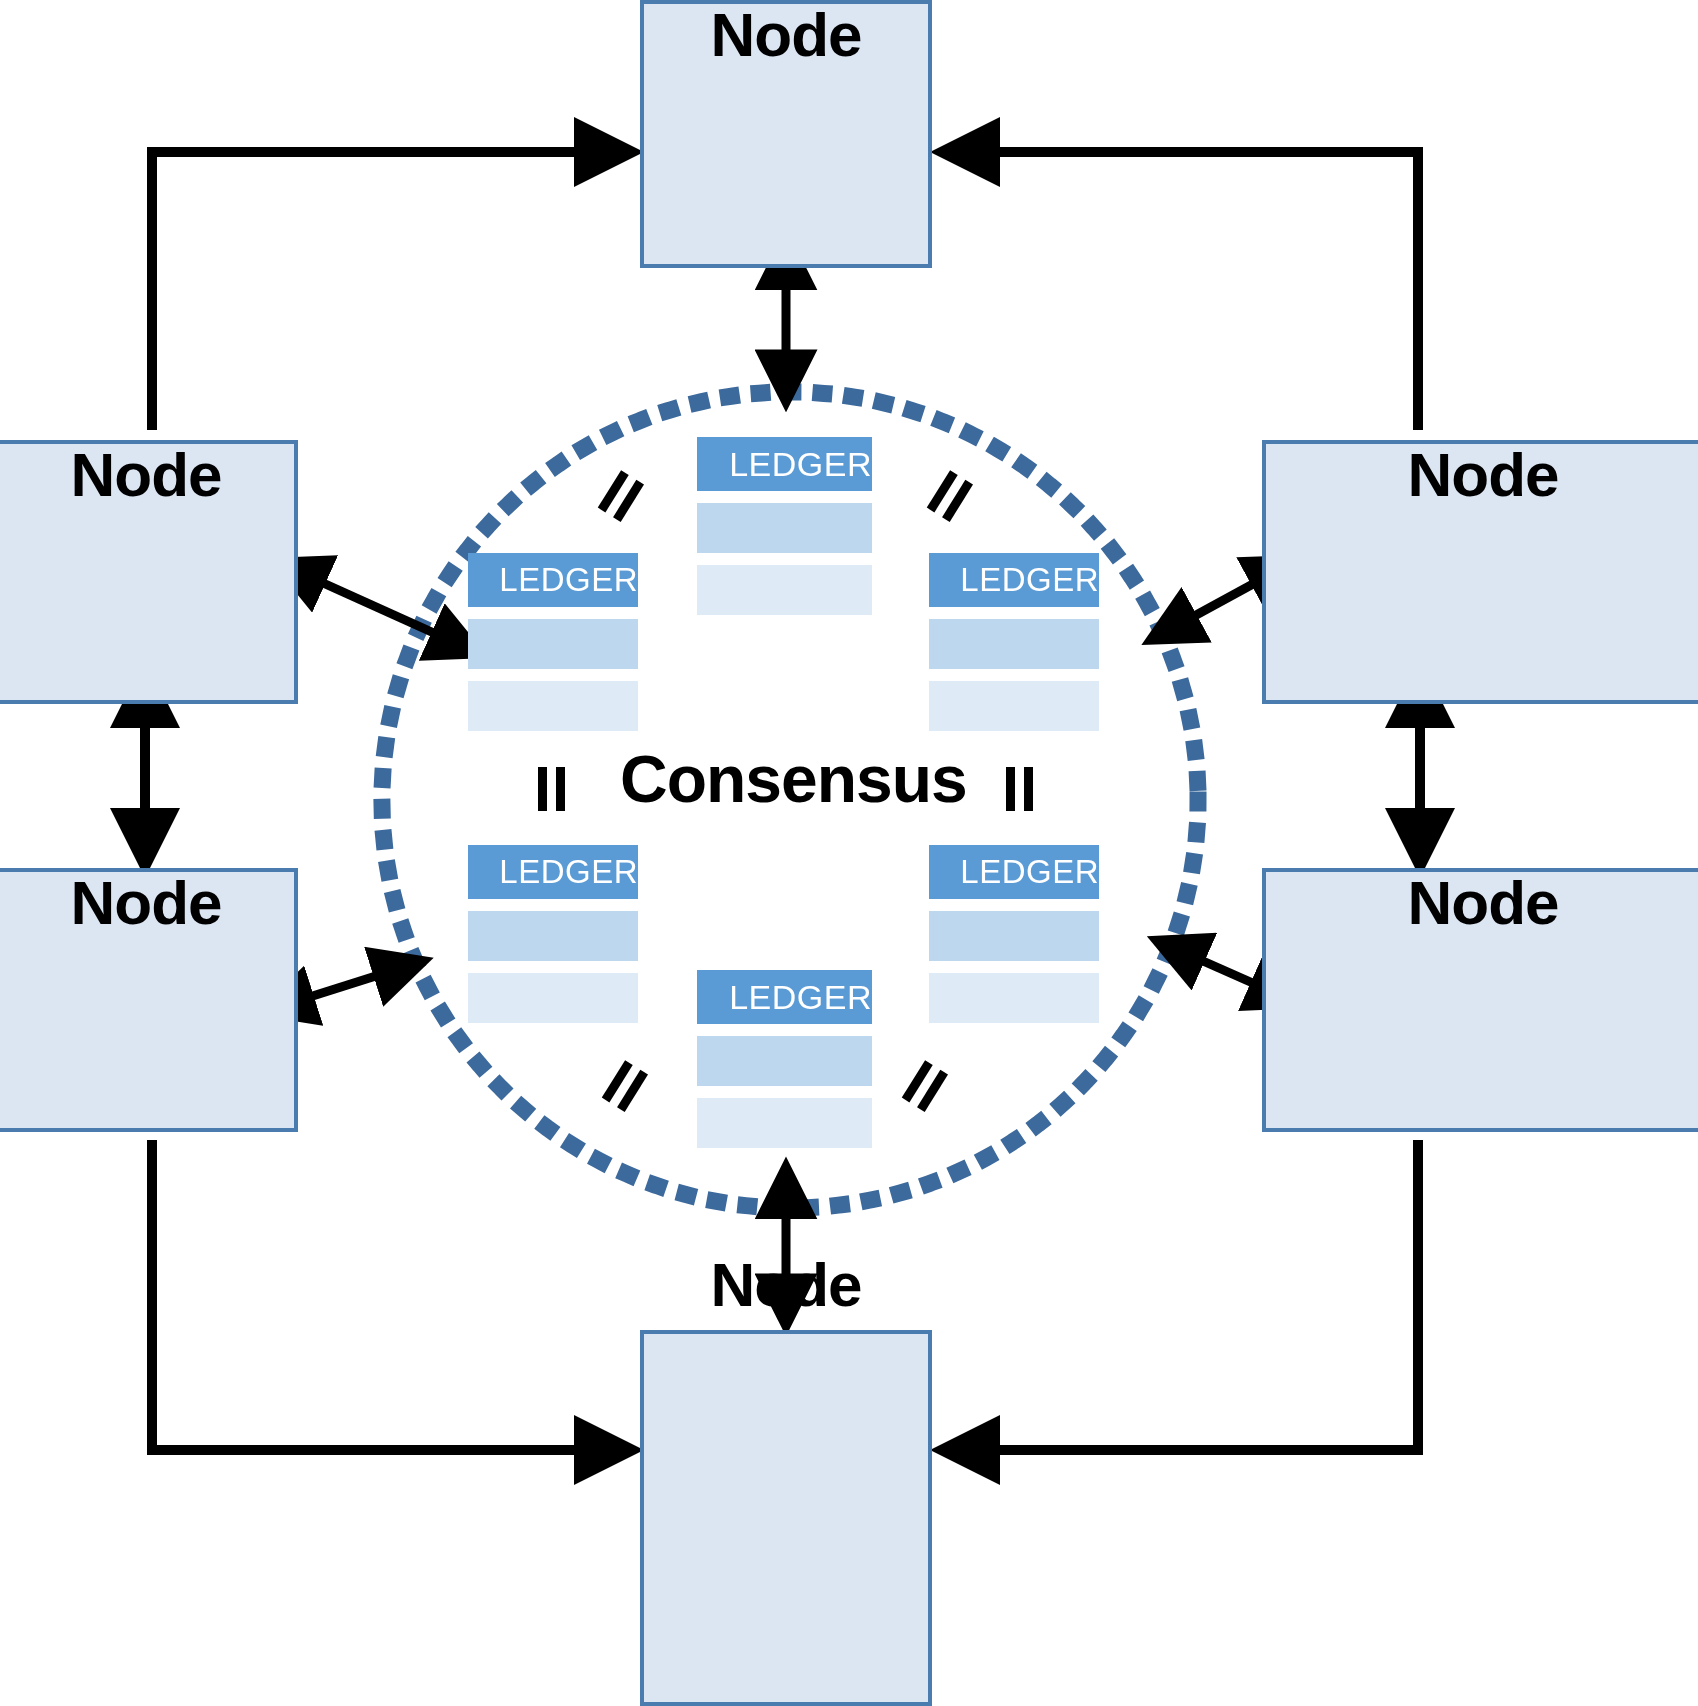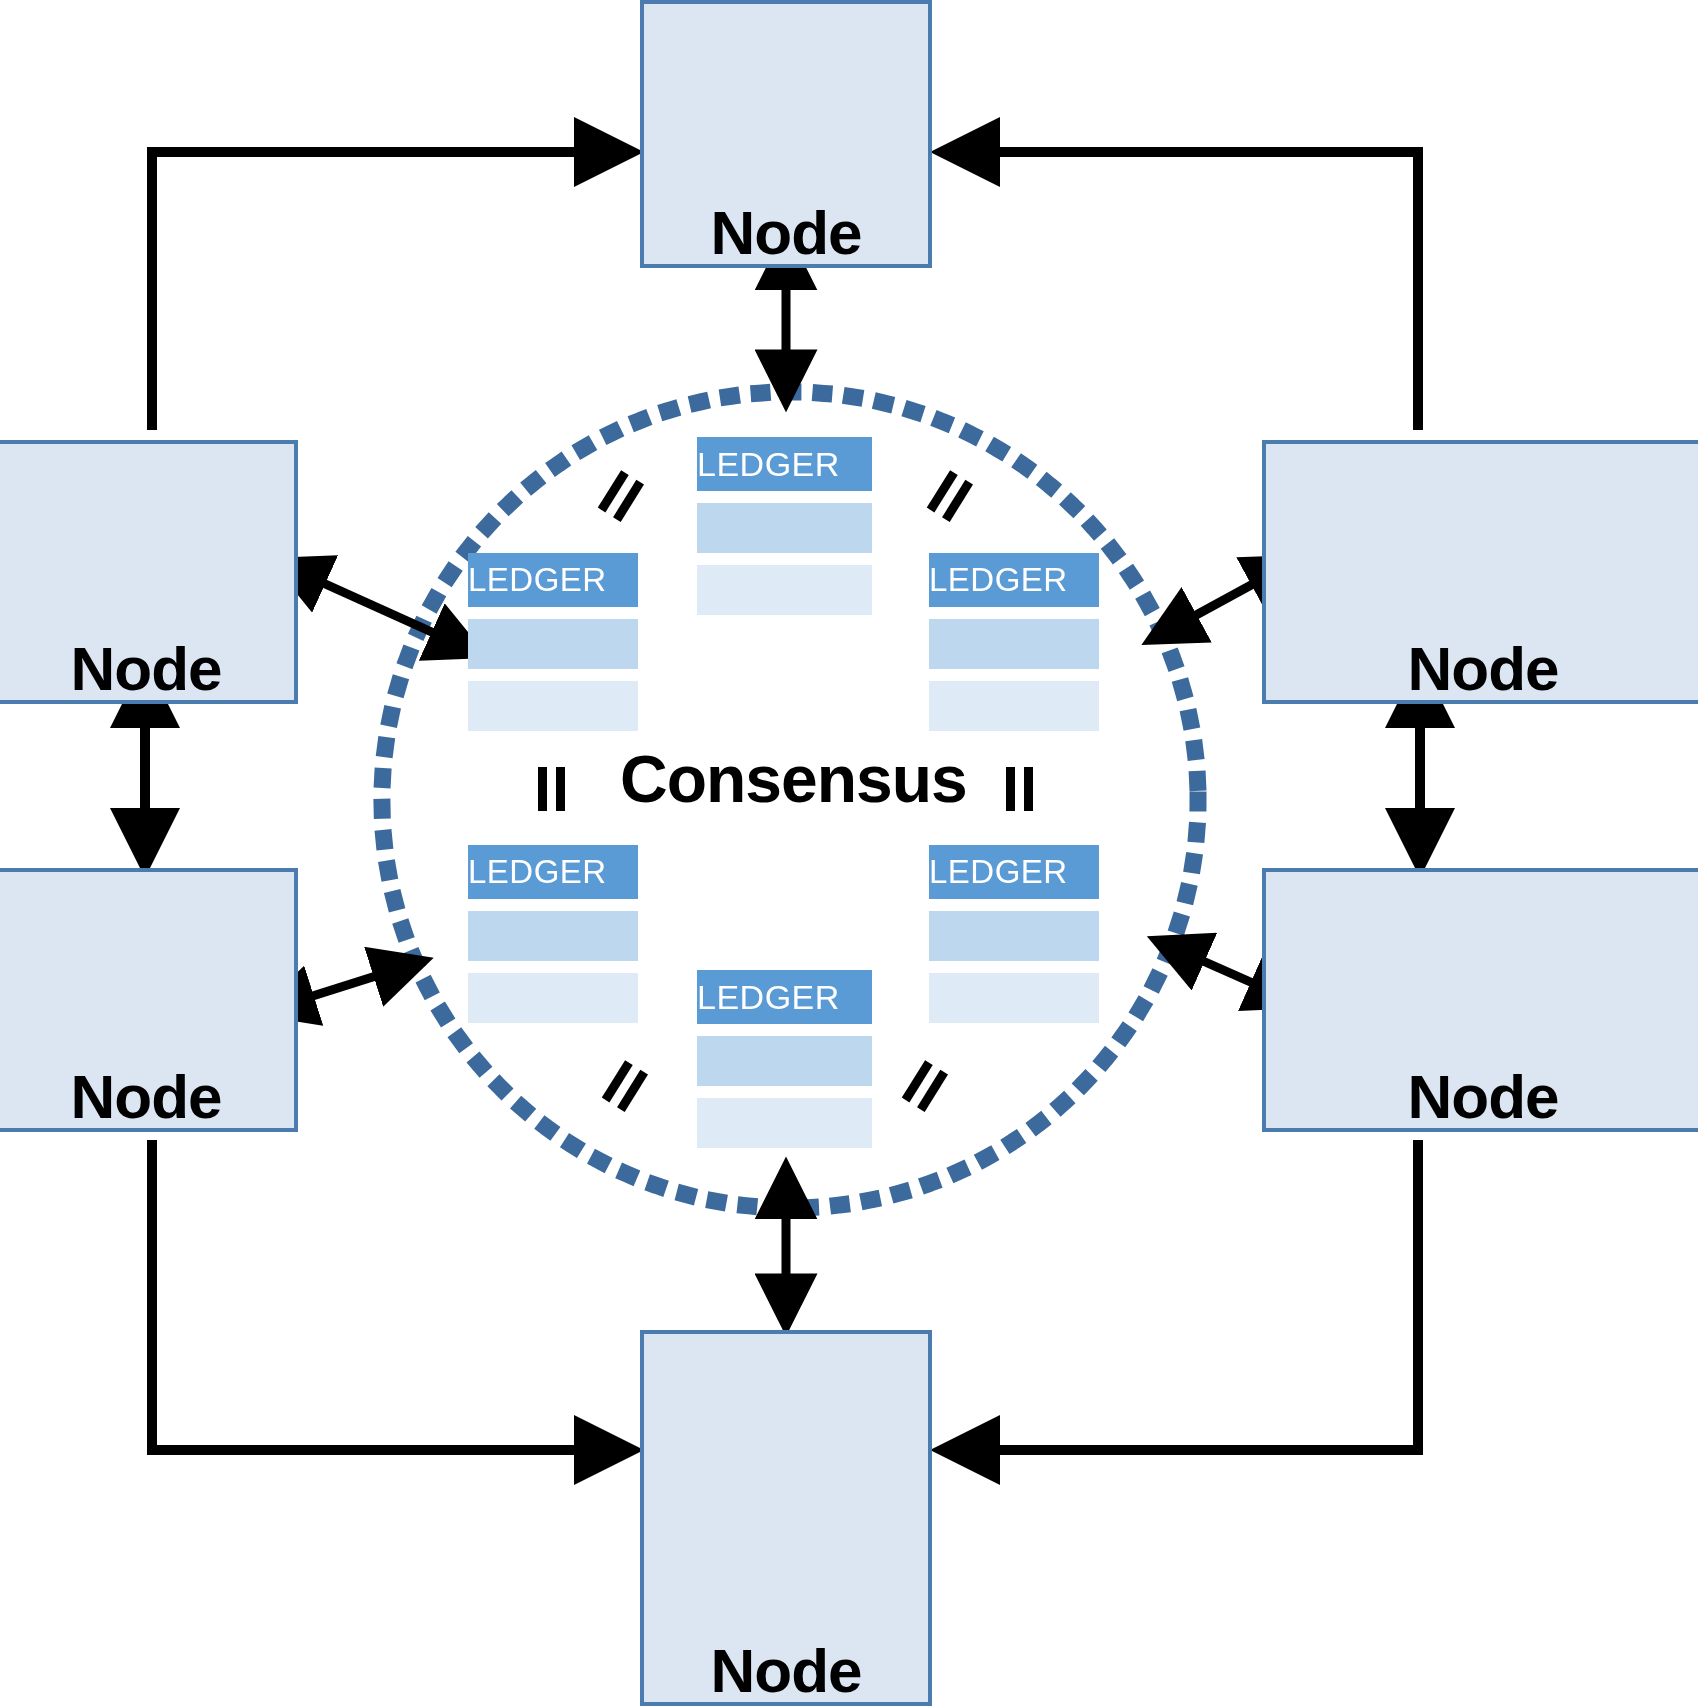--- a/index.html
+++ b/index.html
@@ -17,21 +17,21 @@
     background: #ffffff;
     overflow: hidden;
   }
   
   .node-box {
     position: absolute;
     background: #dce6f3;
     border: 4px solid #4a7cb0;
     box-sizing: border-box;
     display: flex;
-    align-items: flex-end;
+    align-items: flex-start;
     justify-content: center;
   }
   .node-label {
     font-family: "Liberation Sans", sans-serif;
     font-weight: bold;
     font-size: 62px;
     color: #000000;
     letter-spacing: -1px;
     line-height: 1;
   }
@@ -48,21 +48,21 @@
     position: absolute;
     width: 170px;
   }
   .ledger-head {
     background: #5b9bd5;
     color: #ffffff;
     font-family: "Liberation Sans", sans-serif;
     font-size: 33px;
     line-height: 54px;
     height: 54px;
-    text-align: left;
+    text-align: right;
     letter-spacing: 0.5px;
   }
   .ledger-row {
     height: 50px;
     margin-top: 12px;
   }
   .ledger-row.r1 { background: #bdd7ee; }
   .ledger-row.r2 { background: #deeaf6; }
 
   

